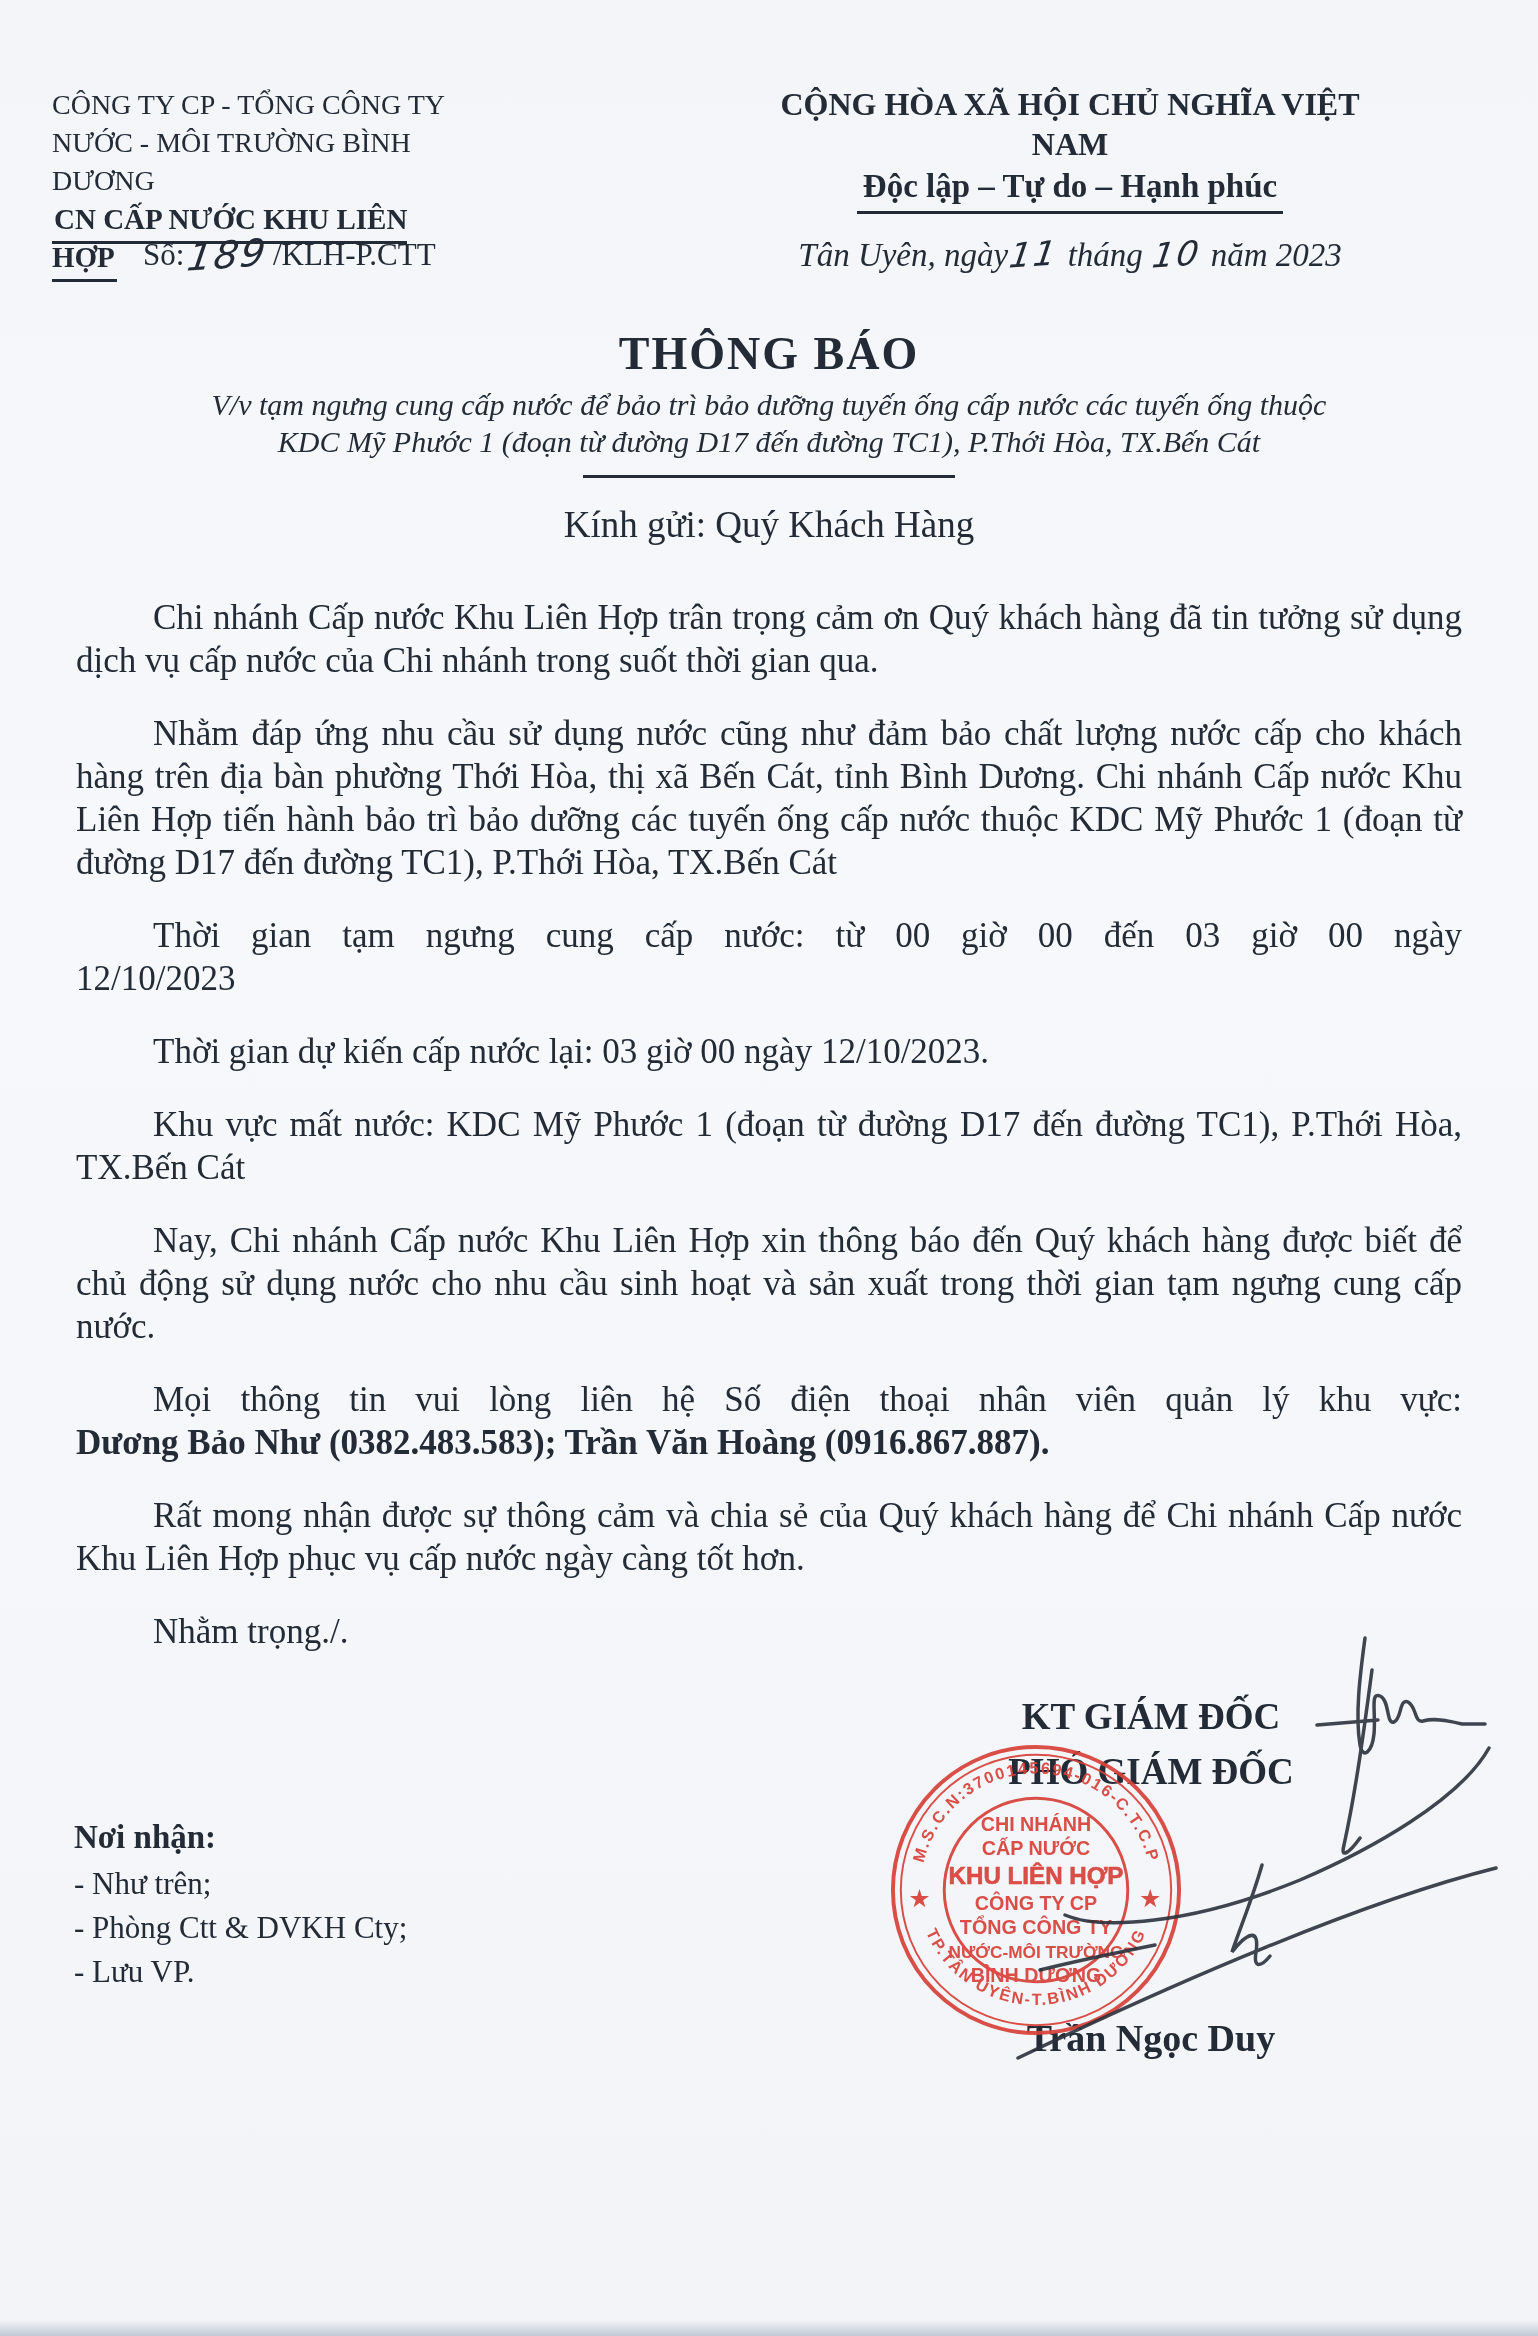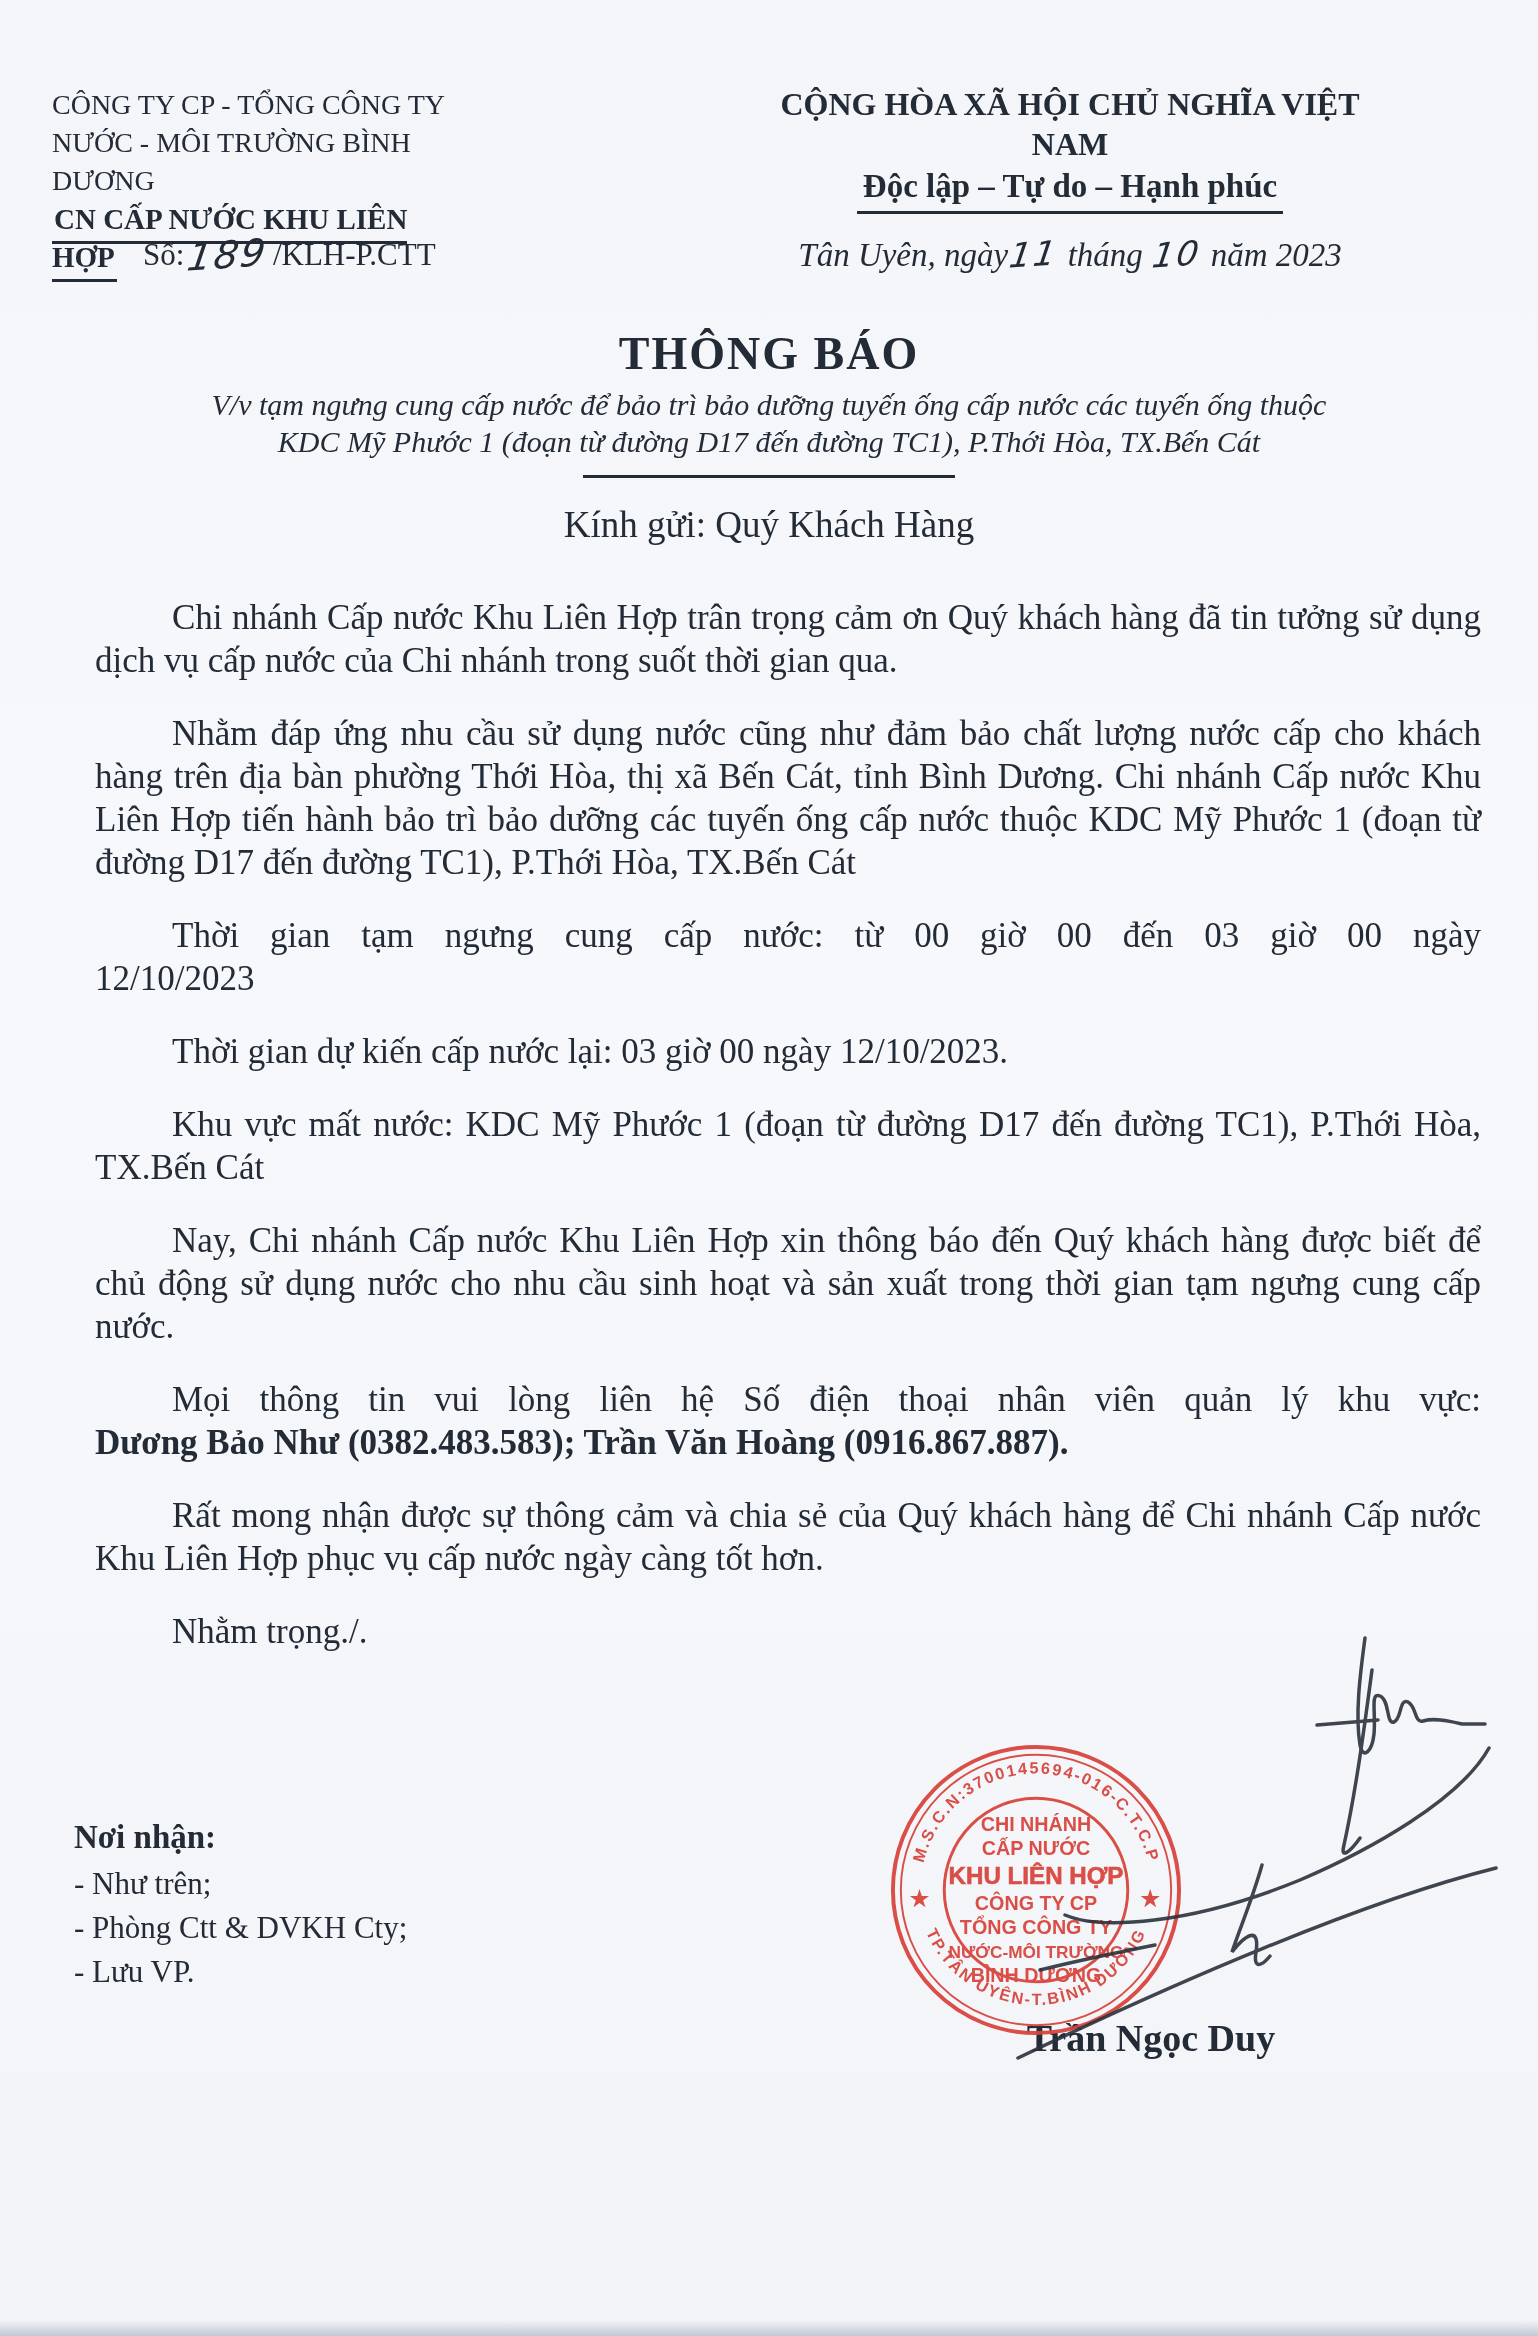--- a/index.html
+++ b/index.html
@@ -42,21 +42,21 @@
   .title-block{position:absolute;left:0;top:330px;width:100%;text-align:center;}
   .doc-title{font-size:46px;font-weight:bold;letter-spacing:2px;line-height:48px;}
   .doc-subtitle{font-style:italic;font-size:30px;line-height:37px;margin-top:8px;}
   .title-sep{width:372px;height:3px;background:#232b36;margin:15px auto 0;}
   .salutation{
     position:absolute;left:0;top:503px;width:100%;text-align:center;
     font-size:37px;
   }
   
   .body{
-    position:absolute;left:95px;top:596px;width:1386px;
+    position:absolute;left:76px;top:596px;width:1386px;
     font-size:35px;line-height:43px;text-align:justify;
   }
   .body p{margin:0 0 30px;text-indent:77px;}
   .body .cont{margin:0 0 30px;text-indent:0;}
   .force-just{text-align-last:justify;}
   .no-gap{margin-bottom:0 !important;}
   .contacts{font-weight:bold;}
   .closing{margin-bottom:0 !important;}
   
   .sign-block{
@@ -128,20 +128,24 @@
     <div class="cont">12/10/2023</div>
     <p>Thời gian dự kiến cấp nước lại:  03 giờ 00 ngày 12/10/2023.</p>
     <p>Khu vực mất nước: KDC Mỹ Phước 1 (đoạn từ đường D17 đến đường TC1), P.Thới Hòa, TX.Bến Cát</p>
     <p>Nay, Chi nhánh Cấp nước Khu Liên Hợp xin thông báo đến Quý khách hàng được biết để chủ động sử dụng nước cho nhu cầu sinh hoạt và sản xuất trong thời gian tạm ngưng cung cấp nước.</p>
     <p class="force-just no-gap">Mọi thông tin vui lòng liên hệ Số điện thoại nhân viên quản lý khu vực:</p>
     <div class="cont contacts">Dương Bảo Như (0382.483.583); Trần Văn Hoàng (0916.867.887).</div>
     <p>Rất mong nhận được sự thông cảm và chia sẻ của Quý khách hàng để Chi nhánh Cấp nước Khu Liên Hợp phục vụ cấp nước ngày càng tốt hơn.</p>
     <p class="closing">Nhằm trọng./.</p>
   </div>
 
+  <div class="sign-block">
+    <div>KT GIÁM ĐỐC</div>
+    <div class="t2">PHÓ GIÁM ĐỐC</div>
+  </div>
   <div class="signer">Trần Ngọc Duy</div>
 
   <div class="recipients">
     <div class="label">Nơi nhận:</div>
     <div>- Như trên;</div>
     <div>- Phòng Ctt &amp; DVKH Cty;</div>
     <div>- Lưu VP.</div>
   </div>
 
   <div class="stamp">

